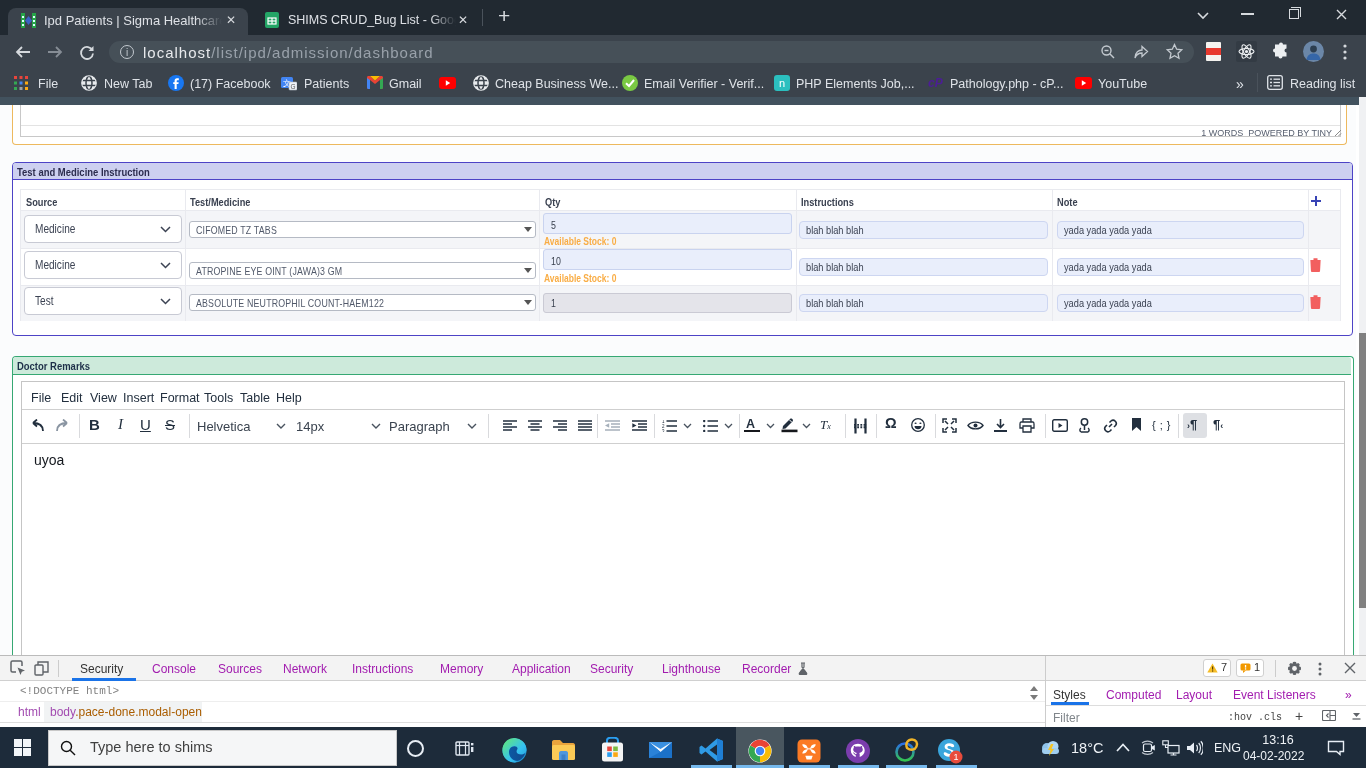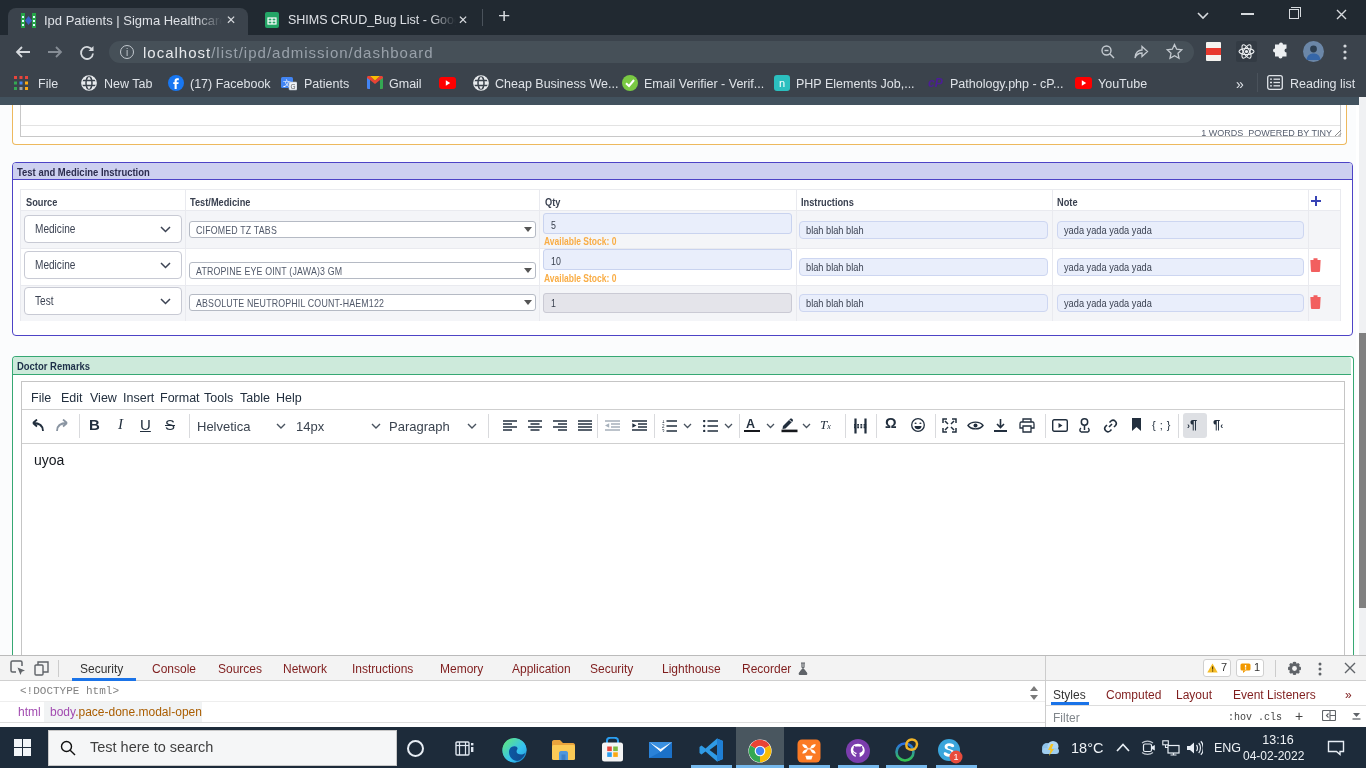--- a/index.html
+++ b/index.html
@@ -534,21 +534,21 @@
     <rect x="9" y="0" width="8" height="8" fill="#f2f5f8"></rect>
     <rect x="0" y="9" width="8" height="8" fill="#f2f5f8"></rect>
     <rect x="9" y="9" width="8" height="8" fill="#f2f5f8"></rect>
   </svg>
 
 <div class="abs" style="left:48px; top:730px; width:349px; height:36px; background:#f5f6f7; border:1px solid #c8c8c8;"></div>
 <svg class="abs" style="left:60px; top:740px;" width="16" height="16" viewBox="0 0 16 16">
     <circle cx="6.5" cy="6.5" r="5" stroke="#111" stroke-width="1.4" fill="none"></circle>
     <line x1="10.2" y1="10.2" x2="15" y2="15" stroke="#111" stroke-width="1.4"></line>
   </svg>
-<div class="abs" style="left:90px; top:739px; font-size:14.5px; color:#3f3f3f;">Test here to search</div>
+<div class="abs" style="left:90px; top:739px; font-size:14.5px; color:#3f3f3f;">Type here to shims</div>
 
 <div class="abs" style="left:407px; top:740px; width:17px; height:17px; border:2.2px solid #e8eef5; border-radius:50%;"></div>
 
 <svg class="abs" style="left:455px; top:740px;" width="19" height="17" viewBox="0 0 19 17">
     <rect x="1" y="2" width="13" height="13" rx="1" stroke="#dfe7f0" stroke-width="1.4" fill="none"></rect>
     <line x1="1" y1="5.5" x2="14" y2="5.5" stroke="#dfe7f0" stroke-width="1.2"></line>
     <line x1="4.5" y1="2" x2="4.5" y2="15" stroke="#dfe7f0" stroke-width="1.2"></line>
     <line x1="10.5" y1="2" x2="10.5" y2="15" stroke="#dfe7f0" stroke-width="1.2"></line>
     <rect x="16" y="3" width="2.4" height="2.4" fill="#dfe7f0"></rect>
     <rect x="16" y="7" width="2.4" height="5" fill="#dfe7f0"></rect>
@@ -675,18 +675,18 @@
     <path d="M10.5 5 C11.8 6.5 11.8 9.5 10.5 11 M12.7 3 C15 5.5 15 10.5 12.7 13 M14.8 1.2 C18.2 4.5 18.2 11.5 14.8 14.8" stroke="#e8eef5" stroke-width="1.2" fill="none"></path>
   </svg>
 <div class="abs tray" style="left:1214px; top:741px; font-size:12.5px;">ENG</div>
 <div class="abs tray" style="left:1243px; top:733px; width:70px; text-align:center; font-size:12.5px;">13:16</div>
 <div class="abs tray" style="left:1243px; top:749px; width:70px; text-align:left; font-size:12px;">04-02-2022</div>
 <svg class="abs" style="left:1327px; top:740px;" width="18" height="17" viewBox="0 0 18 17">
     <path d="M1.5 1.5 H16.5 V11.5 H13 V14.5 L9.5 11.5 H1.5 Z" stroke="#e8eef5" stroke-width="1.4" fill="none"></path>
   </svg>
 <style>
 .tray { color:#eef2f6; }
-.dtab { top:662px; font-size:12px; color:#7f1d1d; }
+.dtab { top:662px; font-size:12px; color:#a21caf; }
 </style>
 
 <style>
 .bm { font-size:12.5px; color:#dfe3e8; white-space:nowrap; }
 </style>
 
 </body></html>

